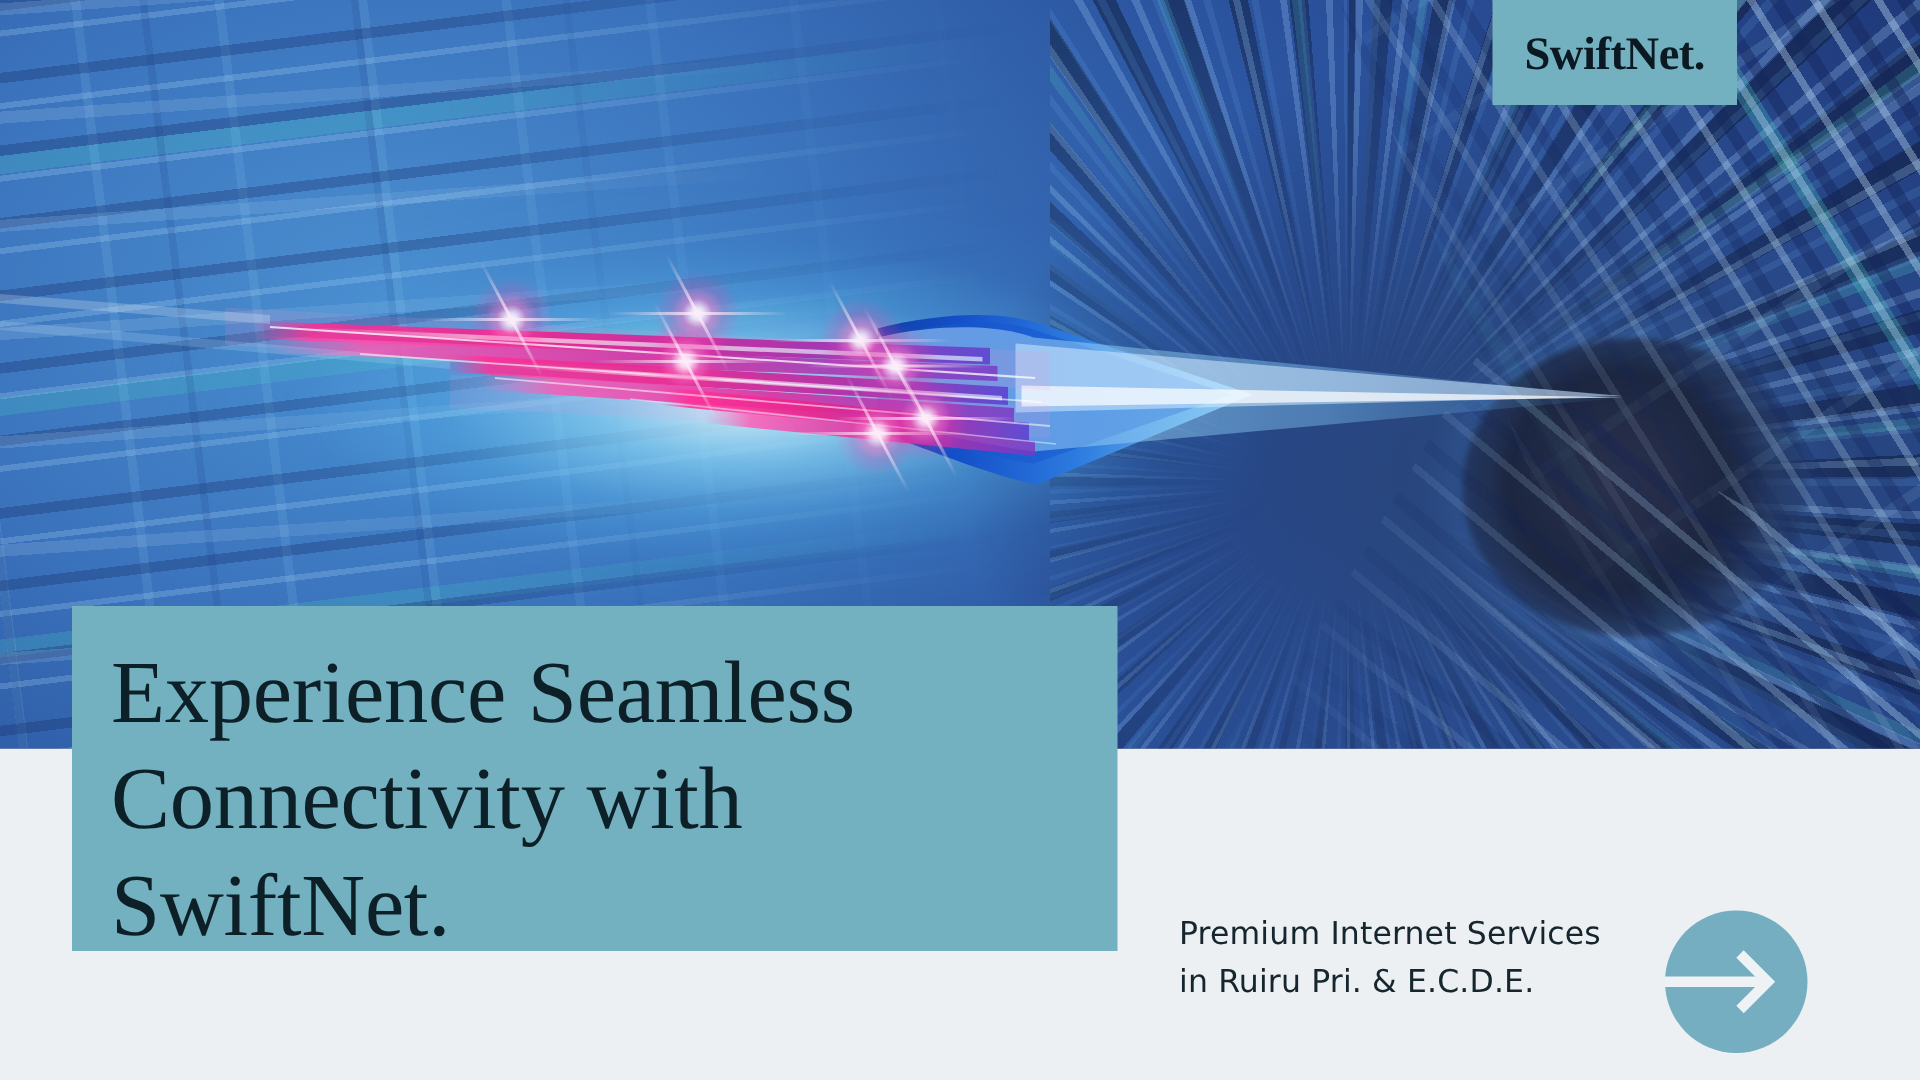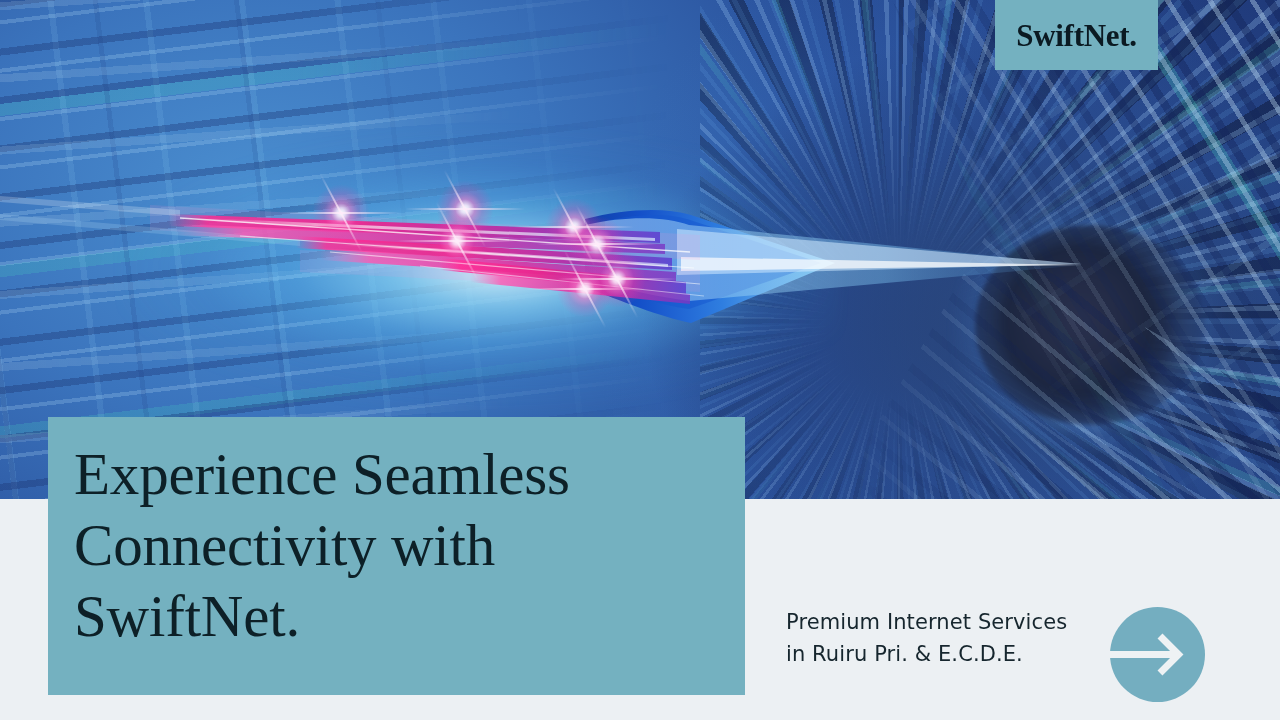--- a/index.html
+++ b/index.html
@@ -256,25 +256,24 @@
   }
   .spark::before { width: 120px; height: 2px; transform: translate(-50%,-50%); }
   .spark::after  { width: 88px;  height: 2px; transform: translate(-50%,-50%) rotate(62deg); }
 
   
   .headline-panel {
     position: absolute;
     left: 48px;
     top: 404px;
     width: 697px;
-    height: 278px;
+    height: 230px;
     background: #74b1c0;
     box-sizing: border-box;
     padding: 22px 14px 0 26px;
-    margin-top: 13px;
   }
   .headline {
     margin: 0;
     font-family: "Liberation Serif", "DejaVu Serif", serif;
     font-size: 59px;
     line-height: 71px;
     font-weight: 400;
     color: #0d2027;
     letter-spacing: -0.2px;
     white-space: pre-line;

